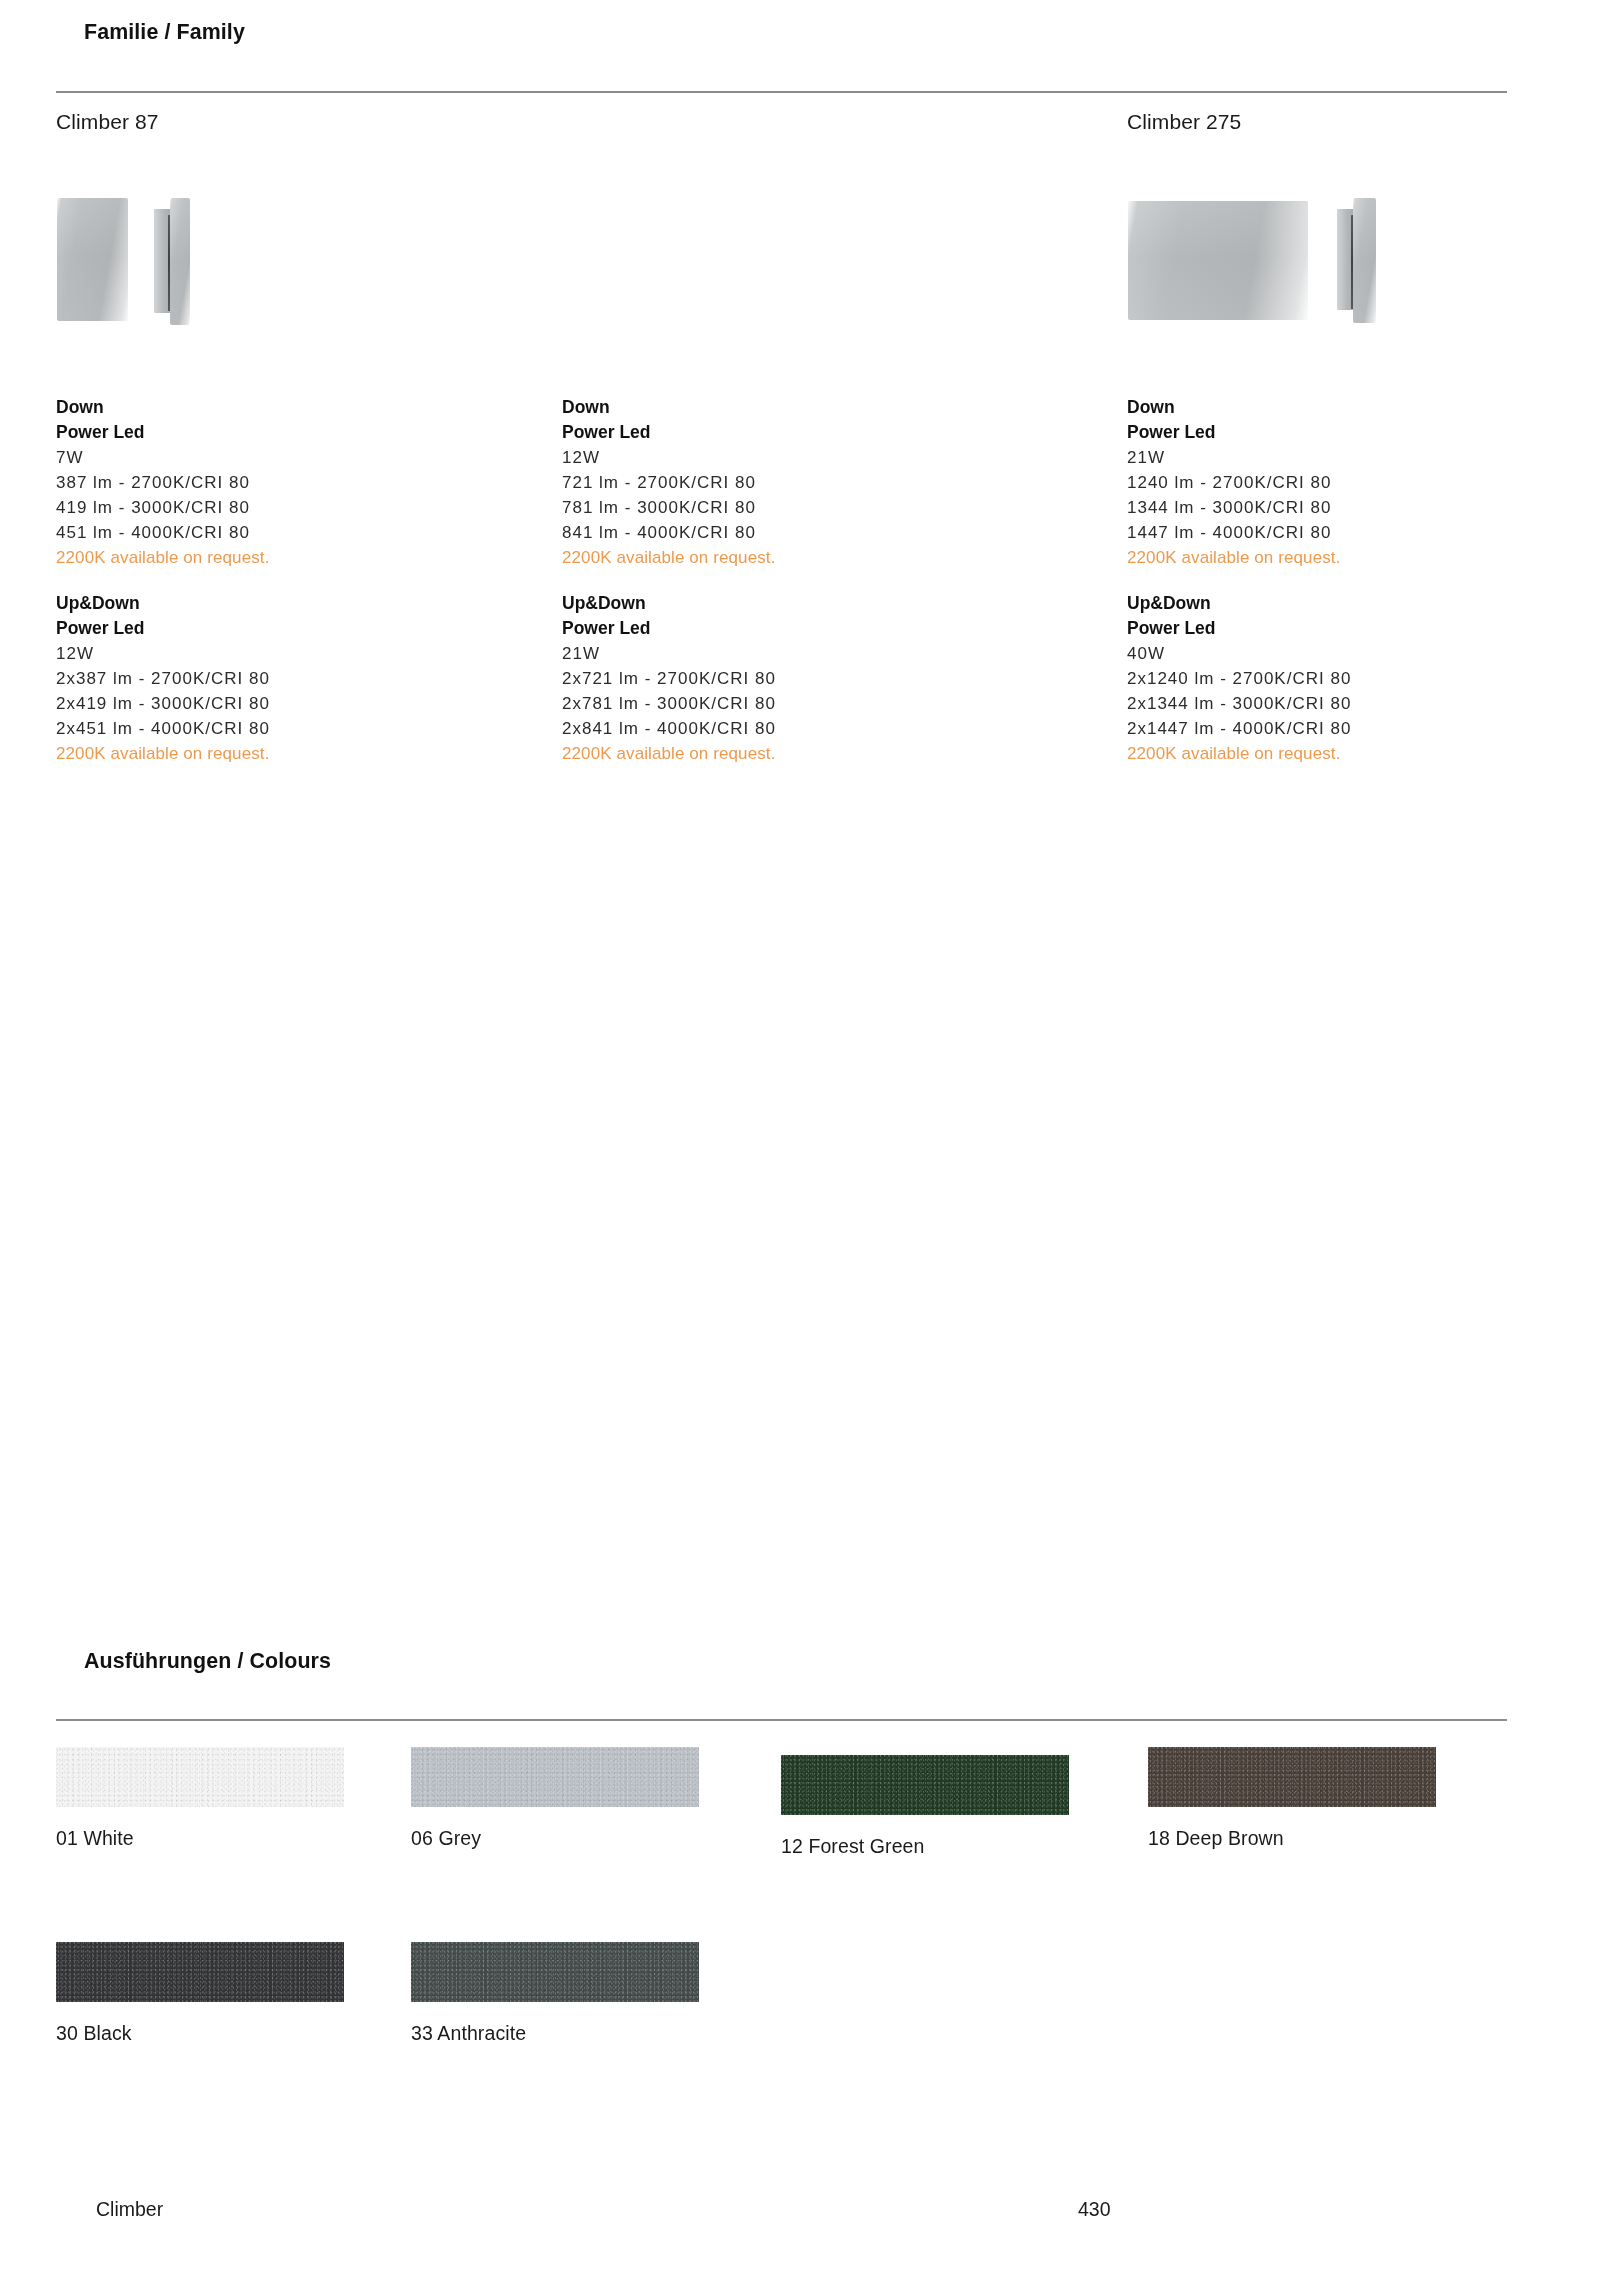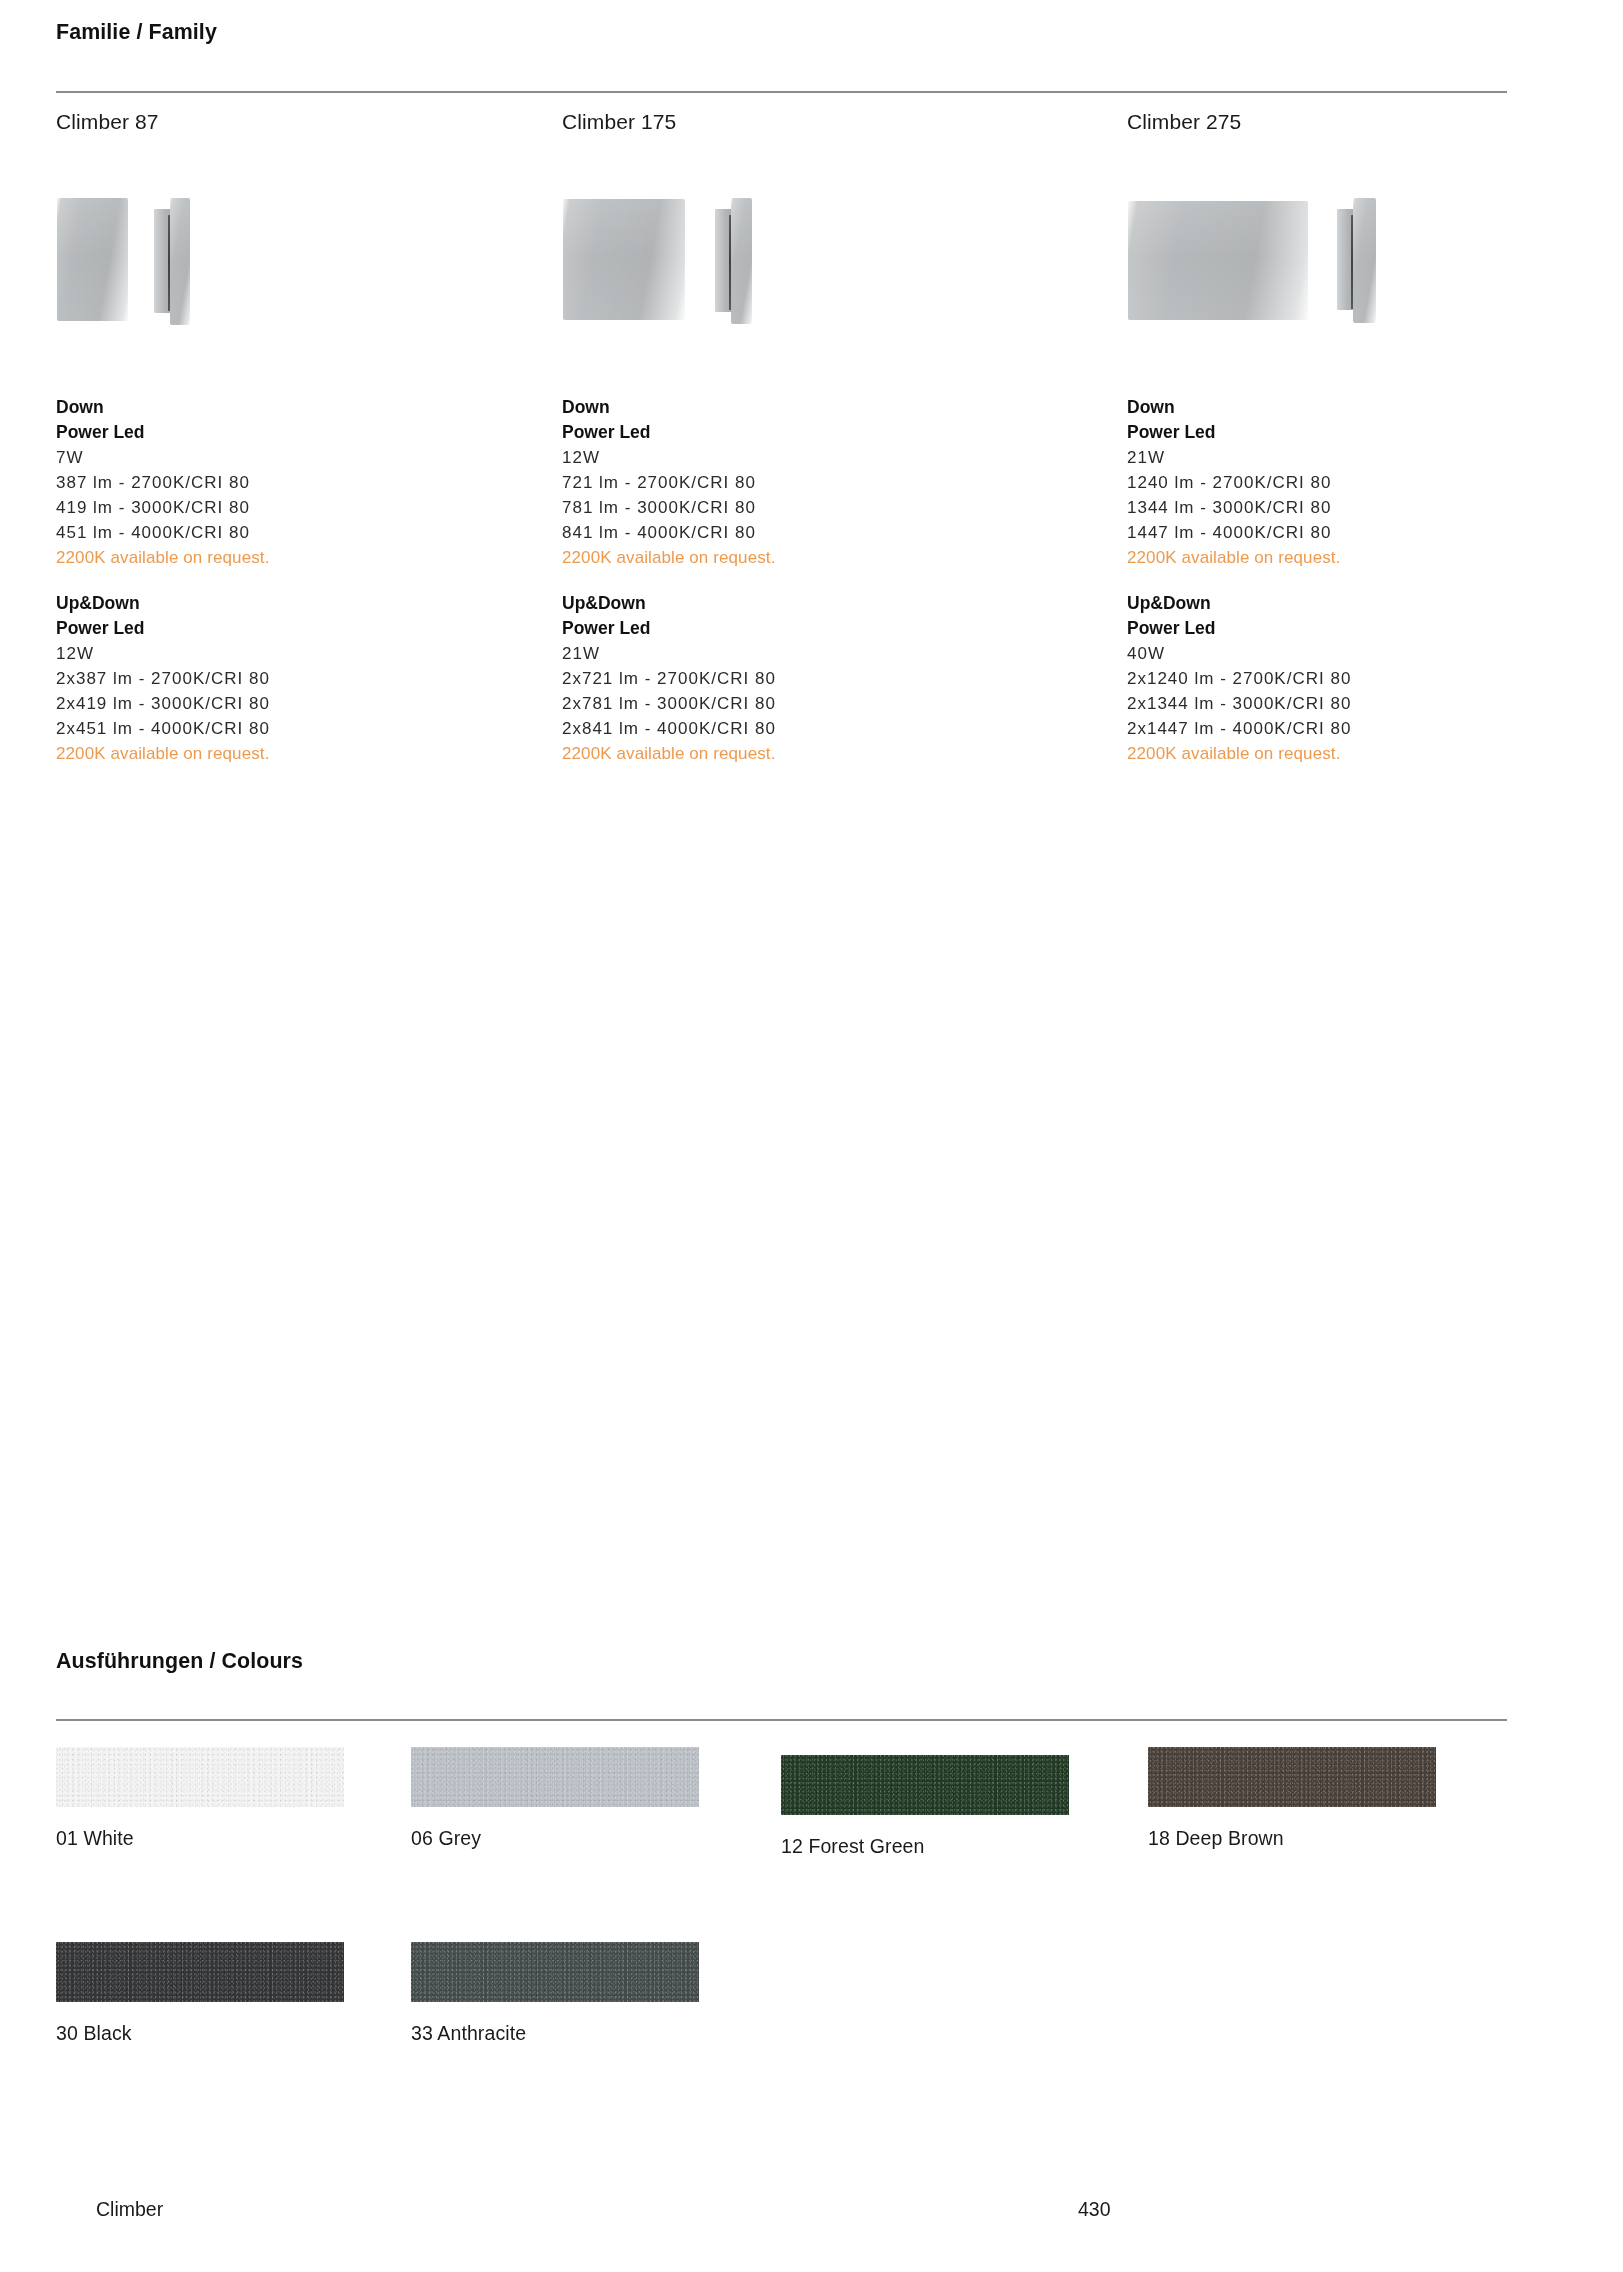--- a/index.html
+++ b/index.html
@@ -24,20 +24,21 @@
   }
 
   
   .section-title {
     position: absolute;
     font-size: 21.4px;
     font-weight: bold;
     letter-spacing: 0.1px;
     color: #111;
     white-space: nowrap;
+    margin-left: 28px;
   }
   .rule {
     position: absolute;
     left: 56px;
     width: 1451px;
     height: 1.9px;
     background: #8c8c8c;
   }
 
   
@@ -211,31 +212,20 @@
     <div class="render">
       <div class="lamp-front" style="left:0.6px; width:71px; height:123px;"></div>
       <div class="lamp-side" style="left:98px; width:36px; height:130px;">
         <div class="back-plate" style="height:104px;"></div>
         <div class="slot" style="left:14.3px; height:96px;"></div>
         <div class="body" style="left:16px; width:20px; height:127px;"></div>
       </div>
     </div>
   </div>
 
-  <div class="fam-col c2">
-    <div class="fam-name">Climber 175</div>
-    <div class="render">
-      <div class="lamp-front" style="left:0.6px; top:1.3px; width:122px; height:121px;"></div>
-      <div class="lamp-side" style="left:153px; width:38px; height:129px;">
-        <div class="back-plate" style="height:103px;"></div>
-        <div class="slot" style="left:14.3px; height:95px;"></div>
-        <div class="body" style="left:16px; width:21.4px; height:126px;"></div>
-      </div>
-    </div>
-  </div>
 
   <div class="fam-col c3">
     <div class="fam-name">Climber 275</div>
     <div class="render">
       <div class="lamp-front" style="left:0.6px; top:2.6px; width:180px; height:119px;"></div>
       <div class="lamp-side" style="left:210px; width:39px; height:127px;">
         <div class="back-plate" style="height:101px;"></div>
         <div class="slot" style="left:14.3px; height:94px;"></div>
         <div class="body" style="left:16px; width:23px; height:125px;"></div>
       </div>

